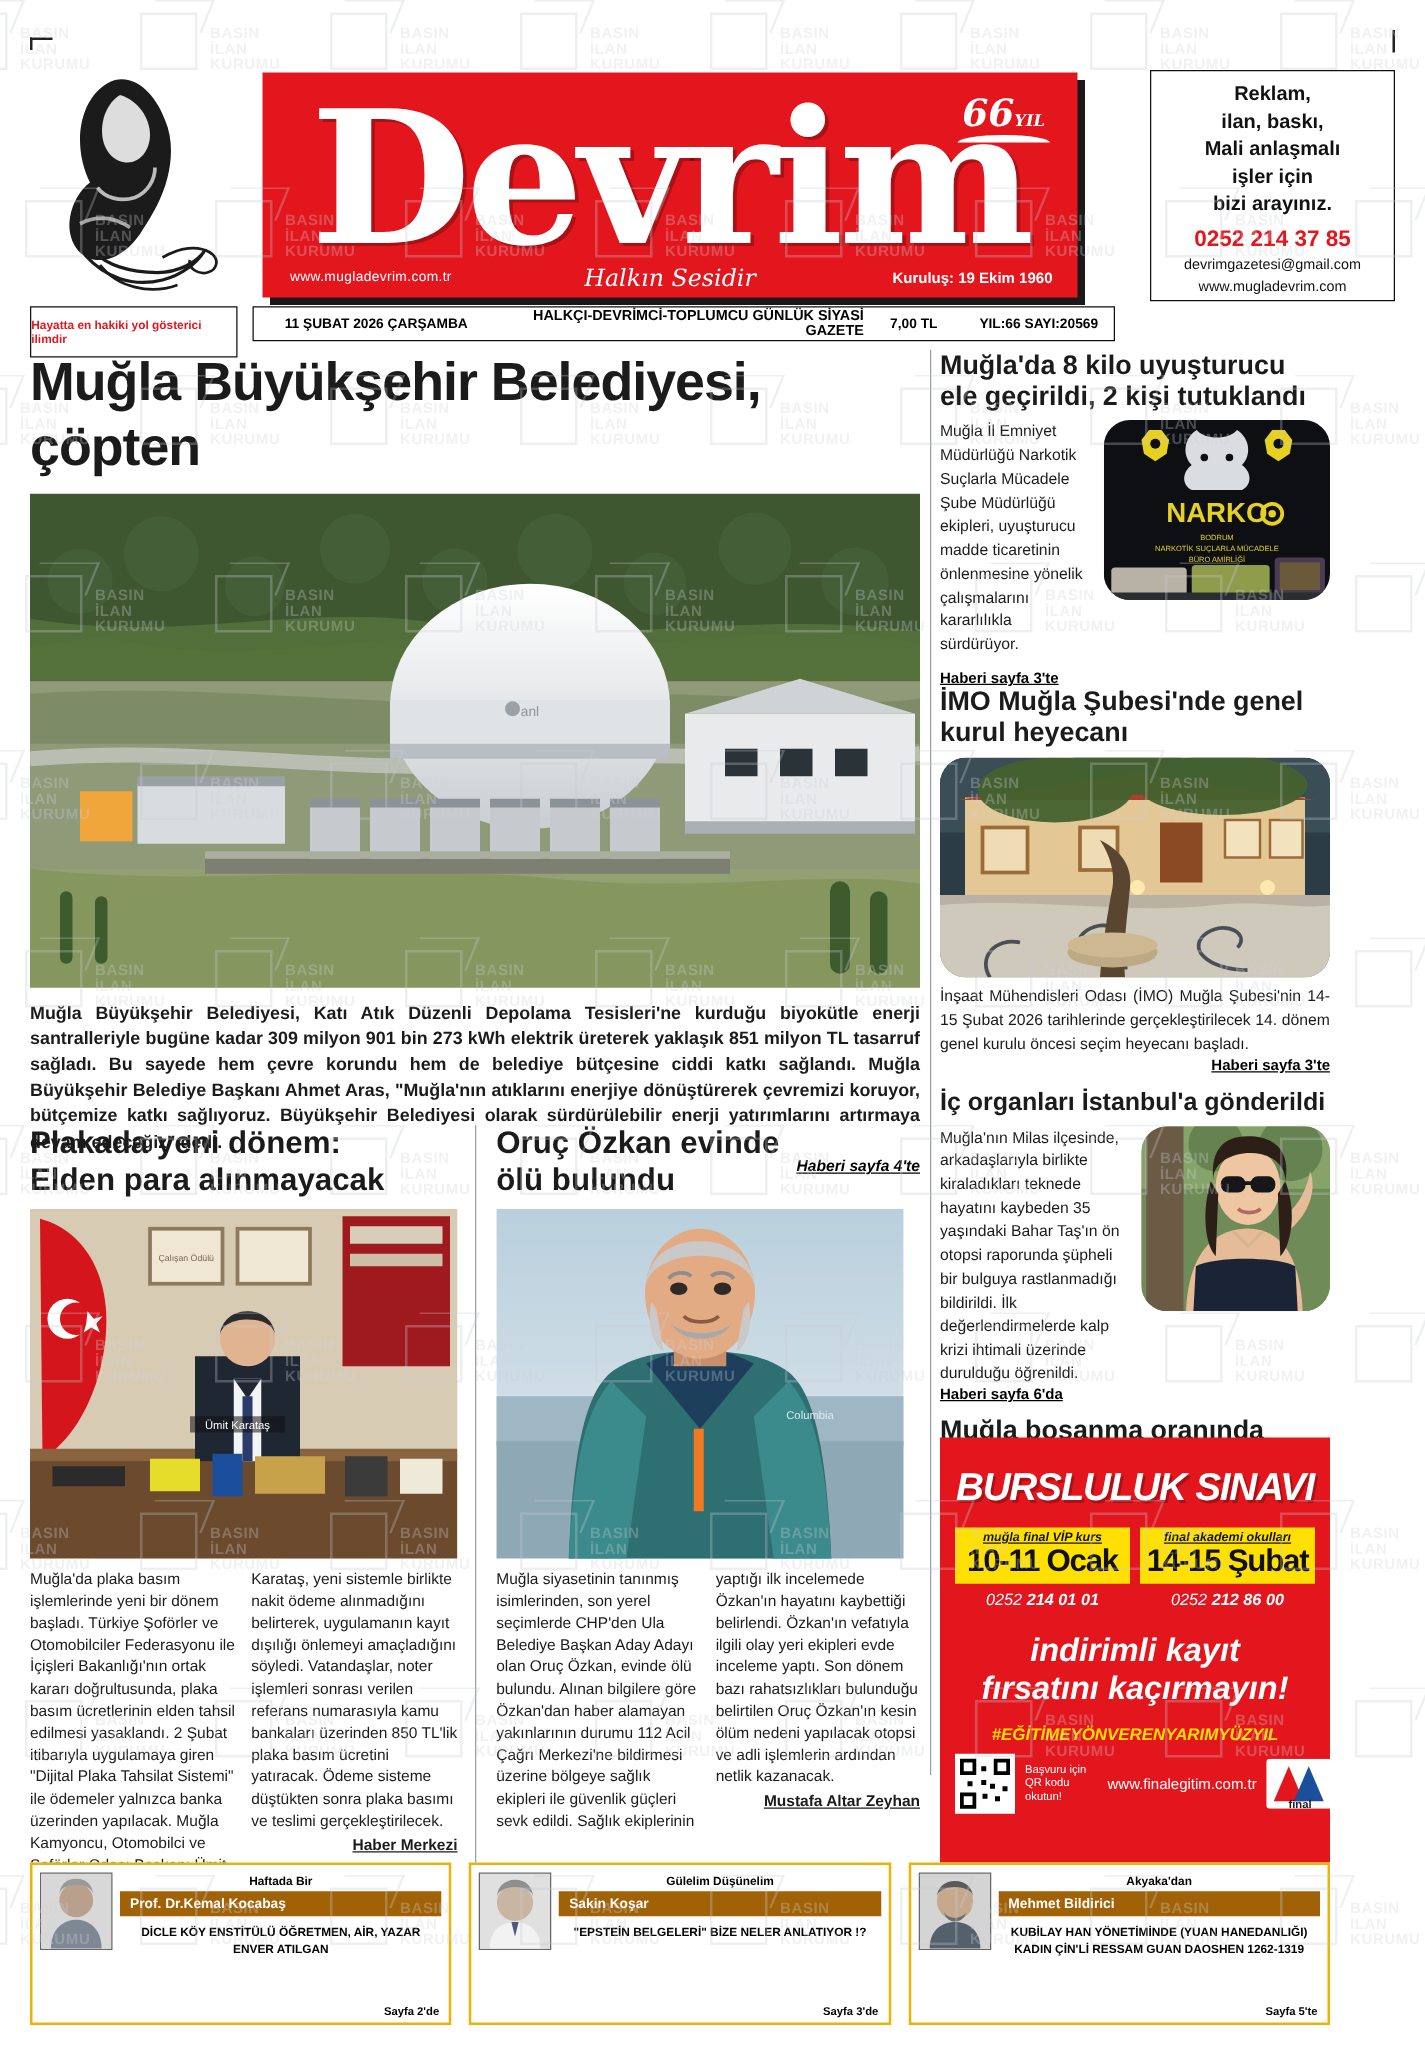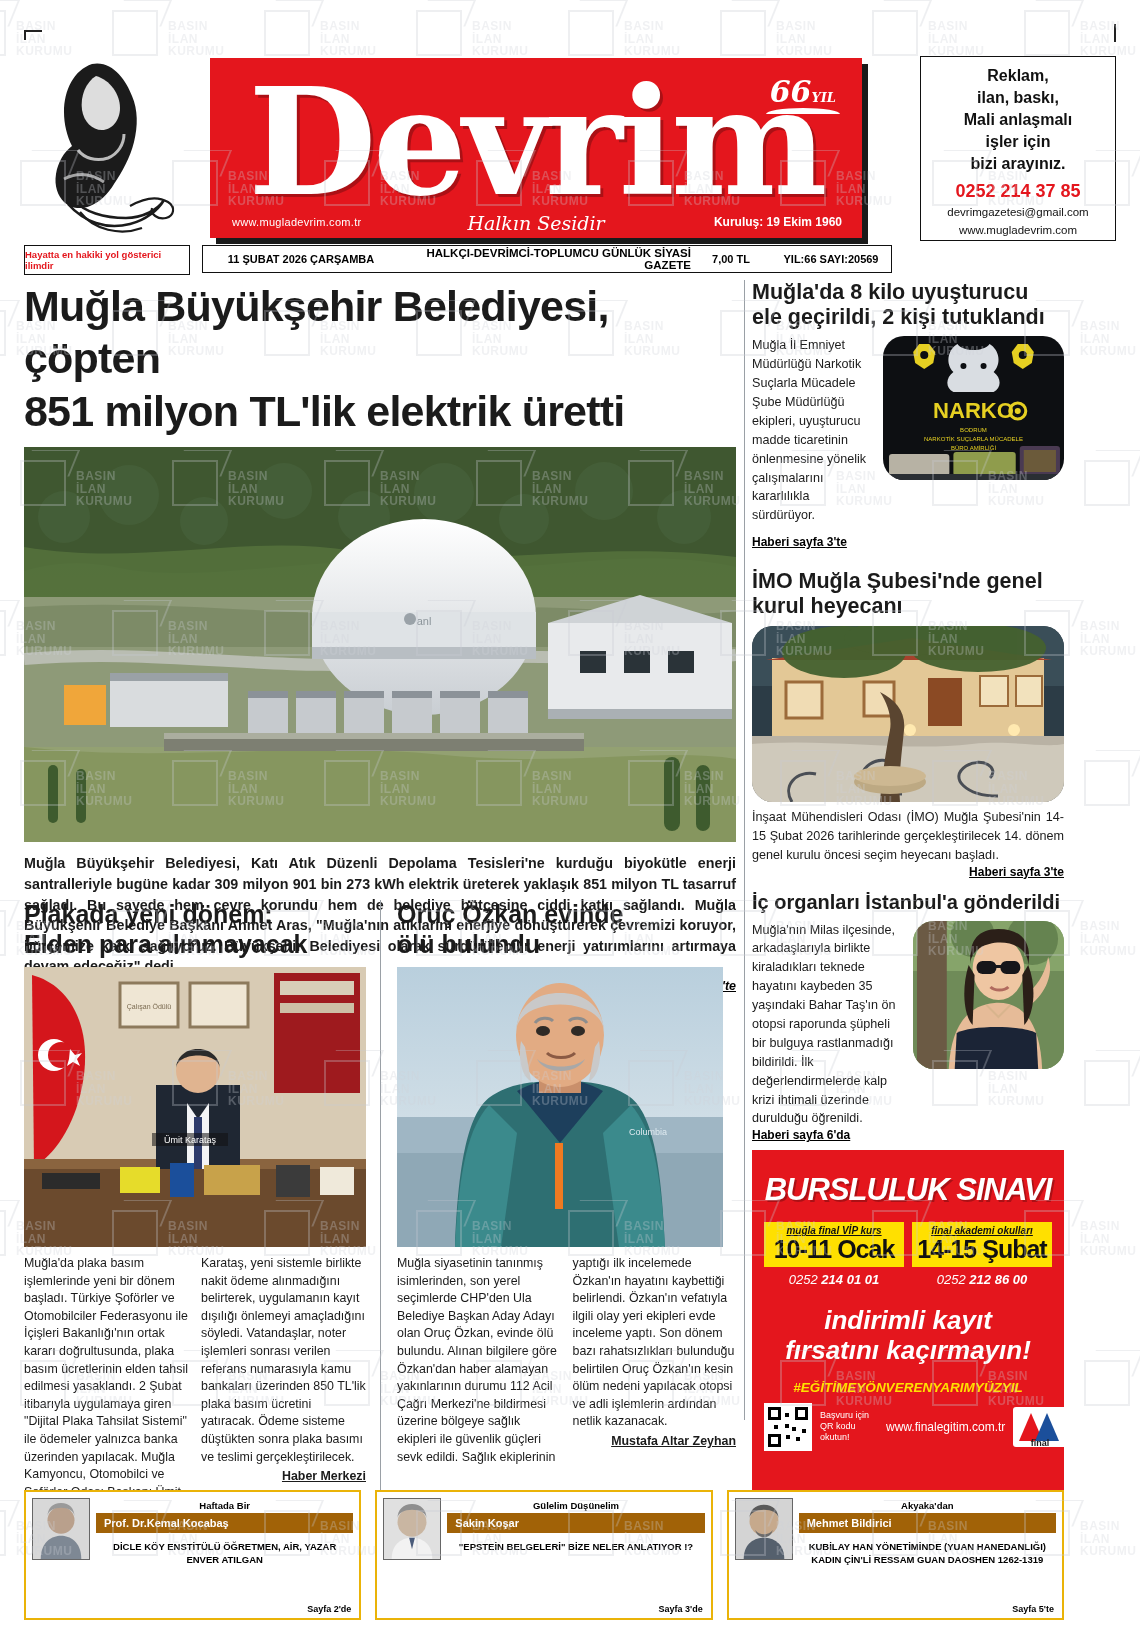--- a/index.html
+++ b/index.html
@@ -59,21 +59,21 @@
 
   .adbox { position:absolute; right:24px; top:56px; width:196px; height:185px;
         border:1px solid #111; z-index:5; text-align:center; padding-top:8px;
         background:#fff; }
   .adbox .l { font-size:16px; font-weight:700; line-height:22px; color:#111; }
   .adbox .phone { font-size:18px; font-weight:700; color:#e4161d; margin-top:6px; }
   .adbox .sm { font-size:11.5px; color:#111; line-height:16px; margin-top:2px;}
 
   
   .strip { position:absolute; left:24px; top:245px; width:1092px; height:28px; z-index:5;}
-  .strip .left { position:absolute; left:0; top:0; width:166px; height:30px;
+  .strip .left { position:absolute; left:0; top:0; width:166px; height:41px;
         border:1px solid #111; display:flex; align-items:center; justify-content:center;
         background:#fff; }
   .strip .left span { font-size:9.5px; color:#e4161d; font-weight:600; }
   .strip .mid { position:absolute; left:178px; top:0; width:690px; height:28px;
         border:1px solid #111; background:#fff; display:flex; align-items:center; }
   .strip .mid .d { flex: 0 0 196px; text-align:center; font-size:11px; font-weight:600;}
   .strip .mid .t { flex:1; text-align:right; font-size:11.5px; font-weight:600;}
   .strip .mid .p { flex: 0 0 80px; text-align:center; font-size:11px; font-weight:700;}
   .strip .mid .y { flex: 0 0 120px; text-align:center; font-size:11px; font-weight:700;}
 
@@ -217,21 +217,20 @@
       <div class="p">7,00 TL</div>
       <div class="y">YIL:66 SAYI:20569</div>
     </div>
   </div>
 
   <div class="vrule"></div>
 
   <div class="leftcol">
     <h1 class="mainhead">
       <span>Muğla Büyükşehir Belediyesi, çöpten</span>
-      <span class="l2">851 milyon TL'lik elektrik üretti</span>
     </h1>
 
     <div class="mainphoto">
       <svg viewBox="0 0 712 395" preserveAspectRatio="none" style="width:100%;height:100%;display:block">
         <defs>
           <linearGradient id="forest" x1="0" y1="0" x2="0" y2="1">
             <stop offset="0" stop-color="#4f6b3a"></stop>
               <stop offset="1" stop-color="#6d8a4e"></stop>
           </linearGradient>
           <linearGradient id="domeg" x1="0" y1="0" x2="0" y2="1">
@@ -446,21 +445,21 @@
           <text x="90" y="114" font-family="Liberation Sans" font-size="6" fill="#e6d022" text-anchor="middle">BÜRO AMİRLİĞİ</text>
           <rect x="6" y="118" width="60" height="22" rx="3" fill="#b7b2a4"></rect>
           <rect x="70" y="116" width="62" height="24" rx="3" fill="#8f9c4c"></rect>
           <rect x="136" y="110" width="40" height="30" rx="3" fill="#4a3a52"></rect>
           <rect x="140" y="114" width="32" height="22" fill="#6b5a3a"></rect>
           <rect y="138" width="180" height="6" fill="#2a2e33"></rect>
         </svg>
       </div>
     </div>
 
-    <h2 class="rhead" style="margin-top:20px">
+    <h2 class="rhead" style="margin-top:0">
       <span>İMO Muğla Şubesi'nde genel</span><br>
       <span>kurul heyecanı</span>
     </h2>
     <div class="rimg" style="margin-top:7px;height:176px">
       <svg viewBox="0 0 312 176" preserveAspectRatio="none" style="width:100%;height:100%;display:block">
         <rect width="312" height="176" fill="#2c3c46"></rect>
         <rect y="0" width="312" height="60" fill="#3a4e58"></rect>
 
         <rect x="20" y="32" width="272" height="78" fill="#e3c896"></rect>
         <path d="M14 34 L160 12 L300 34 Z" fill="#a6422d"></path>

